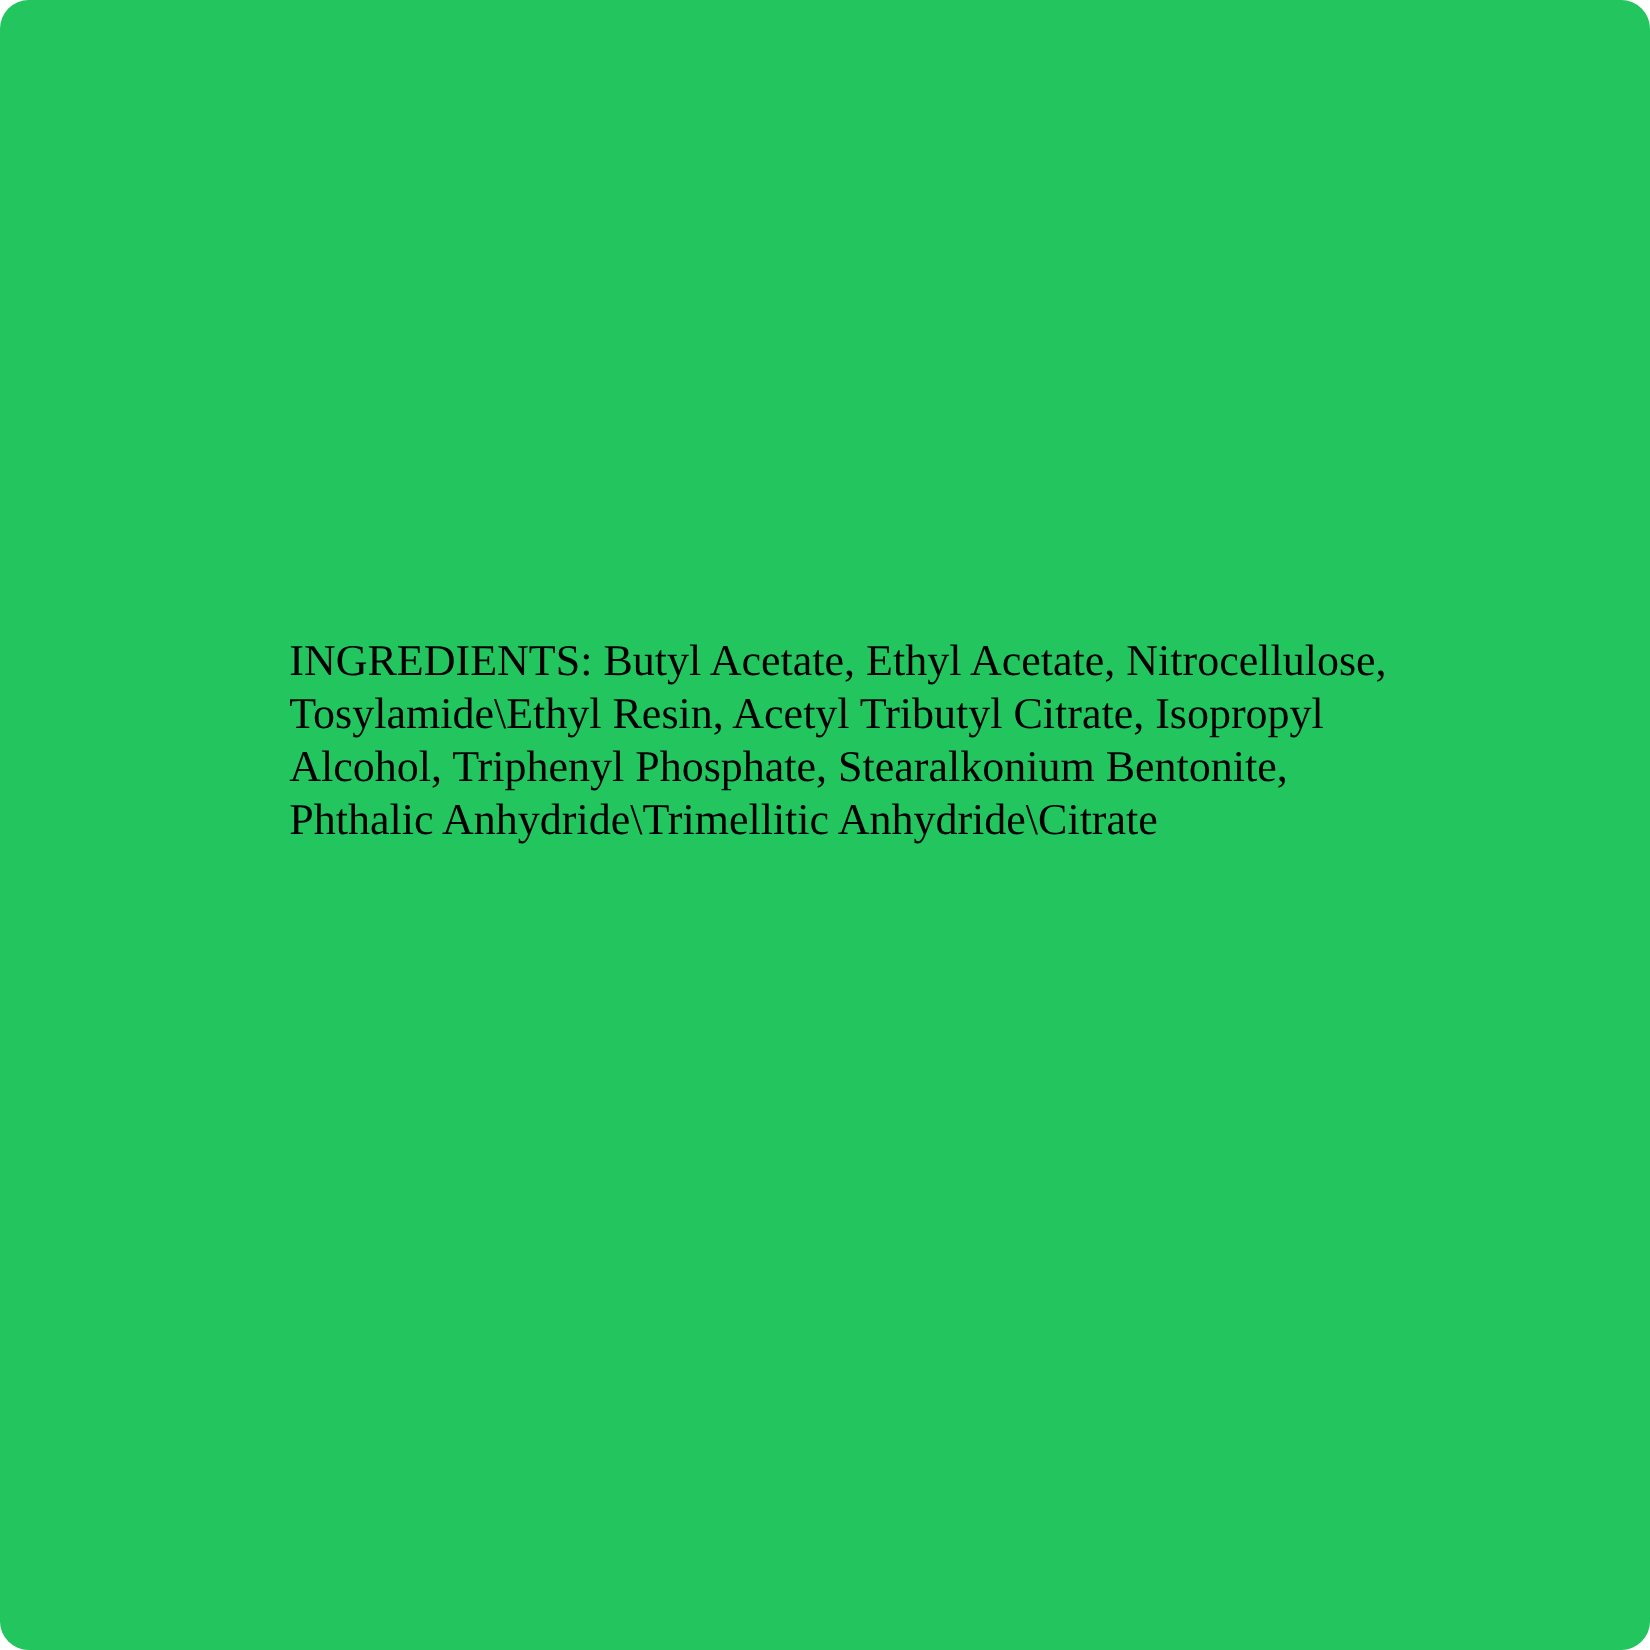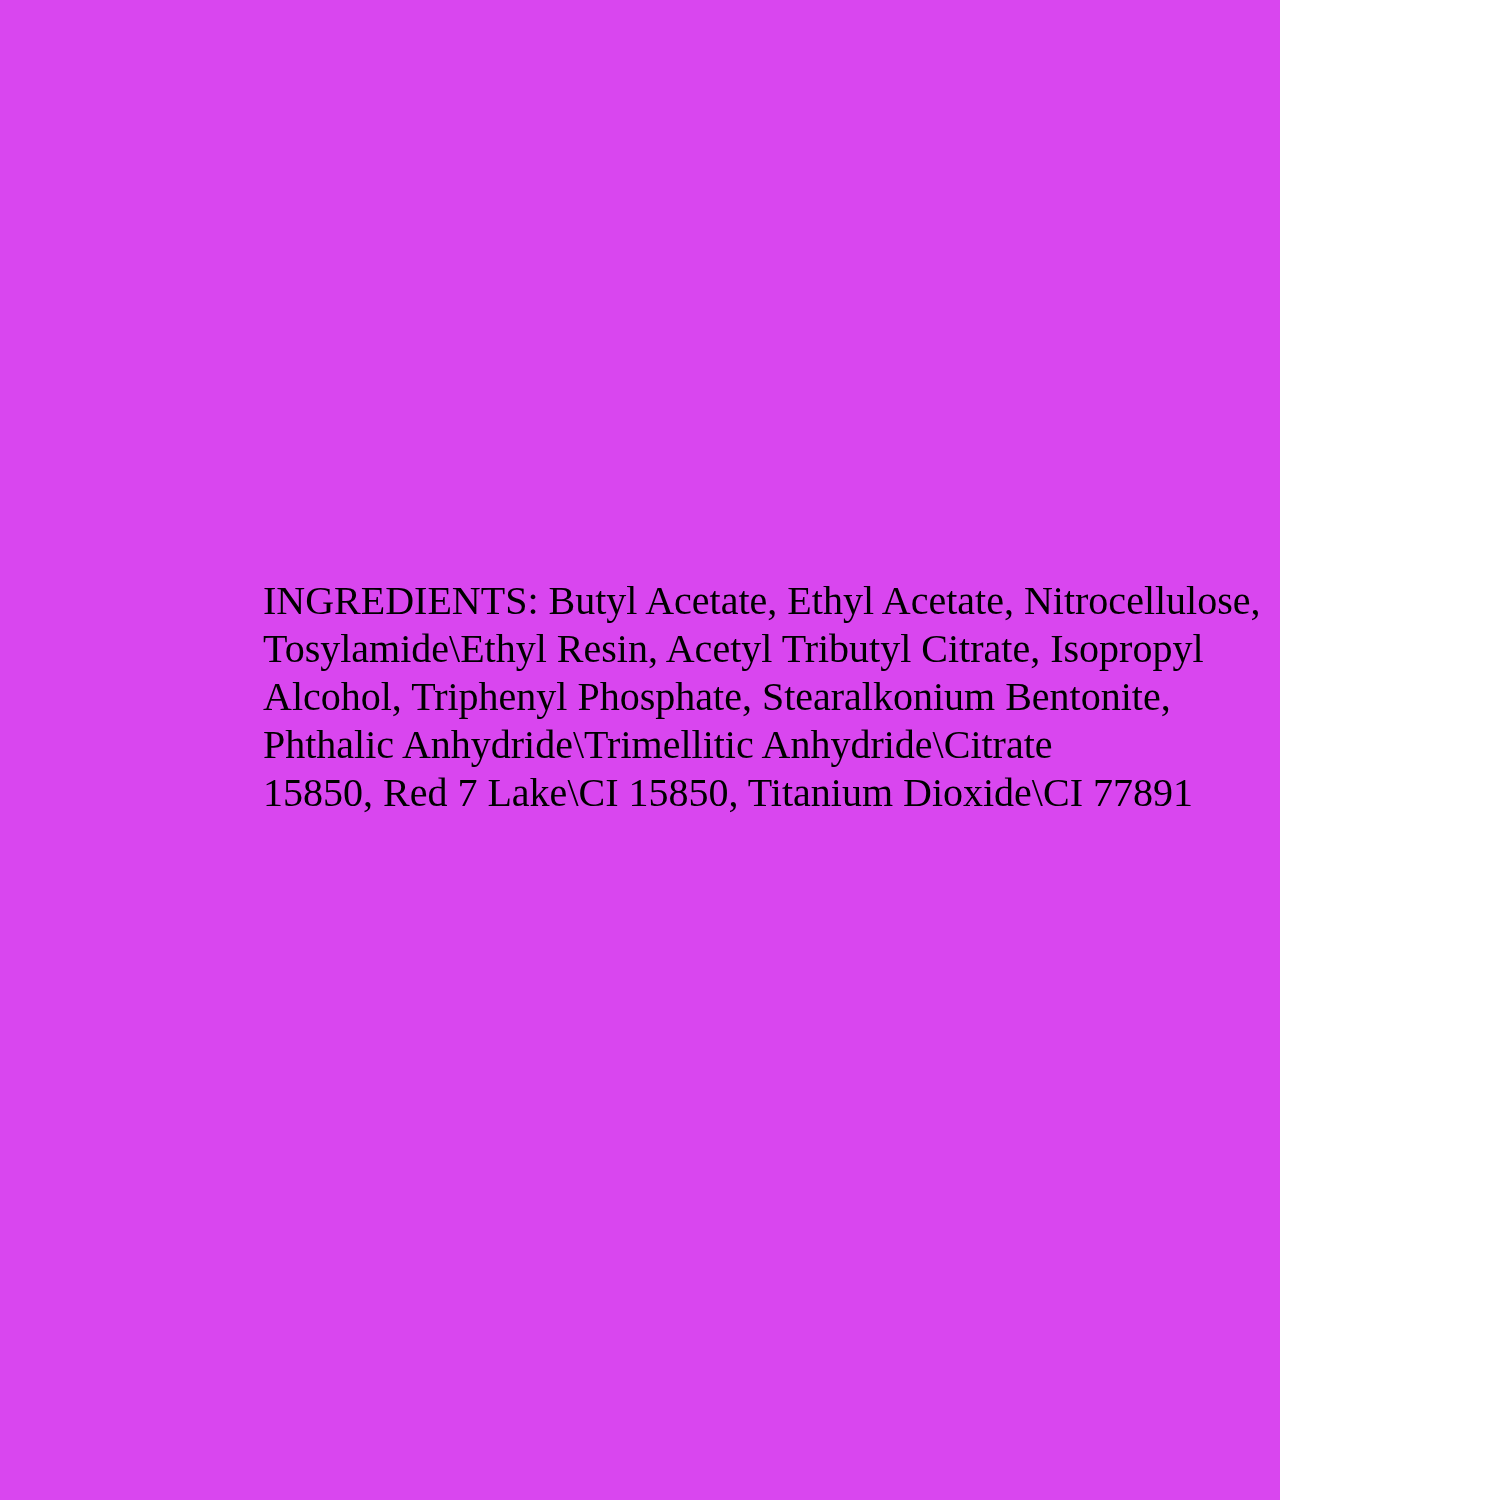--- a/index.html
+++ b/index.html
@@ -2,24 +2,25 @@
 <html><head>
   <meta charset="utf-8">
   <style>
     html, body {
       margin: 0;
       padding: 0;
       background: #ffffff;
     }
     .page {
       position: relative;
-      width: 1280px;
+      width: 1500px;
       height: 1500px;
-      background: #d946ef;
+      background: #22c55e;
       overflow: hidden;
+      border-radius: 26px;
     }
     .ingredients {
       position: absolute;
       left: 263px;
       top: 577px;
       width: 1000px;
       font-family: "Liberation Serif", "DejaVu Serif", serif;
       font-size: 40px;
       line-height: 48px;
       color: #000000;
@@ -31,15 +32,14 @@
   </style>
 </head>
 <body>
 
 <div class="page">
   <div class="ingredients">
     <div class="line">INGREDIENTS: Butyl Acetate, Ethyl Acetate, Nitrocellulose,</div>
     <div class="line">Tosylamide\Ethyl Resin, Acetyl Tributyl Citrate, Isopropyl</div>
     <div class="line">Alcohol, Triphenyl Phosphate, Stearalkonium Bentonite,</div>
     <div class="line">Phthalic Anhydride\Trimellitic Anhydride\Citrate</div>
-    <div class="line">15850, Red 7 Lake\CI 15850, Titanium Dioxide\CI 77891</div>
   </div>
 </div>
 
 </body></html>

